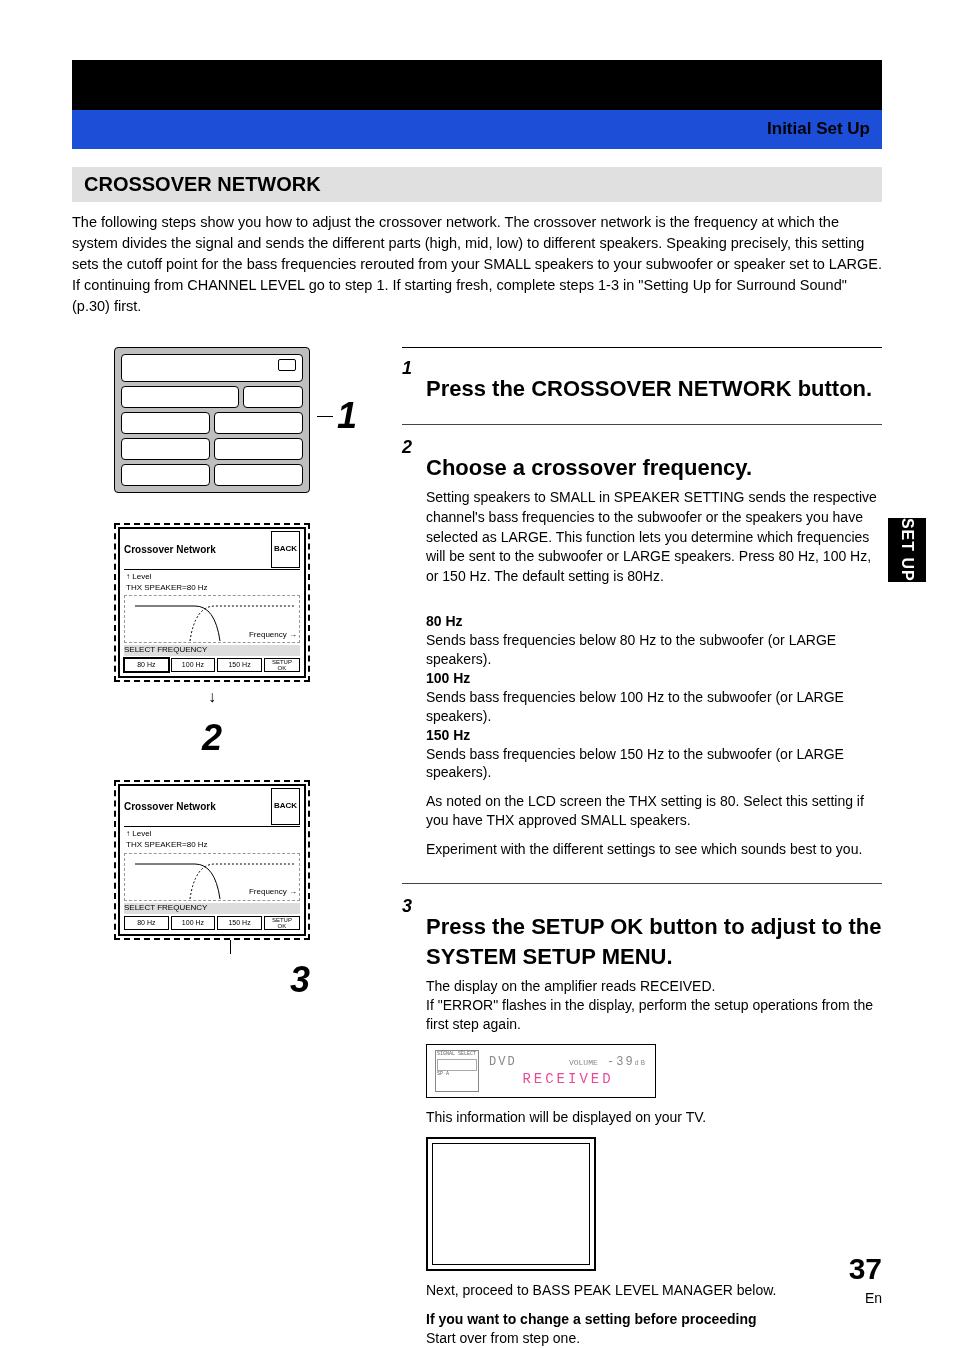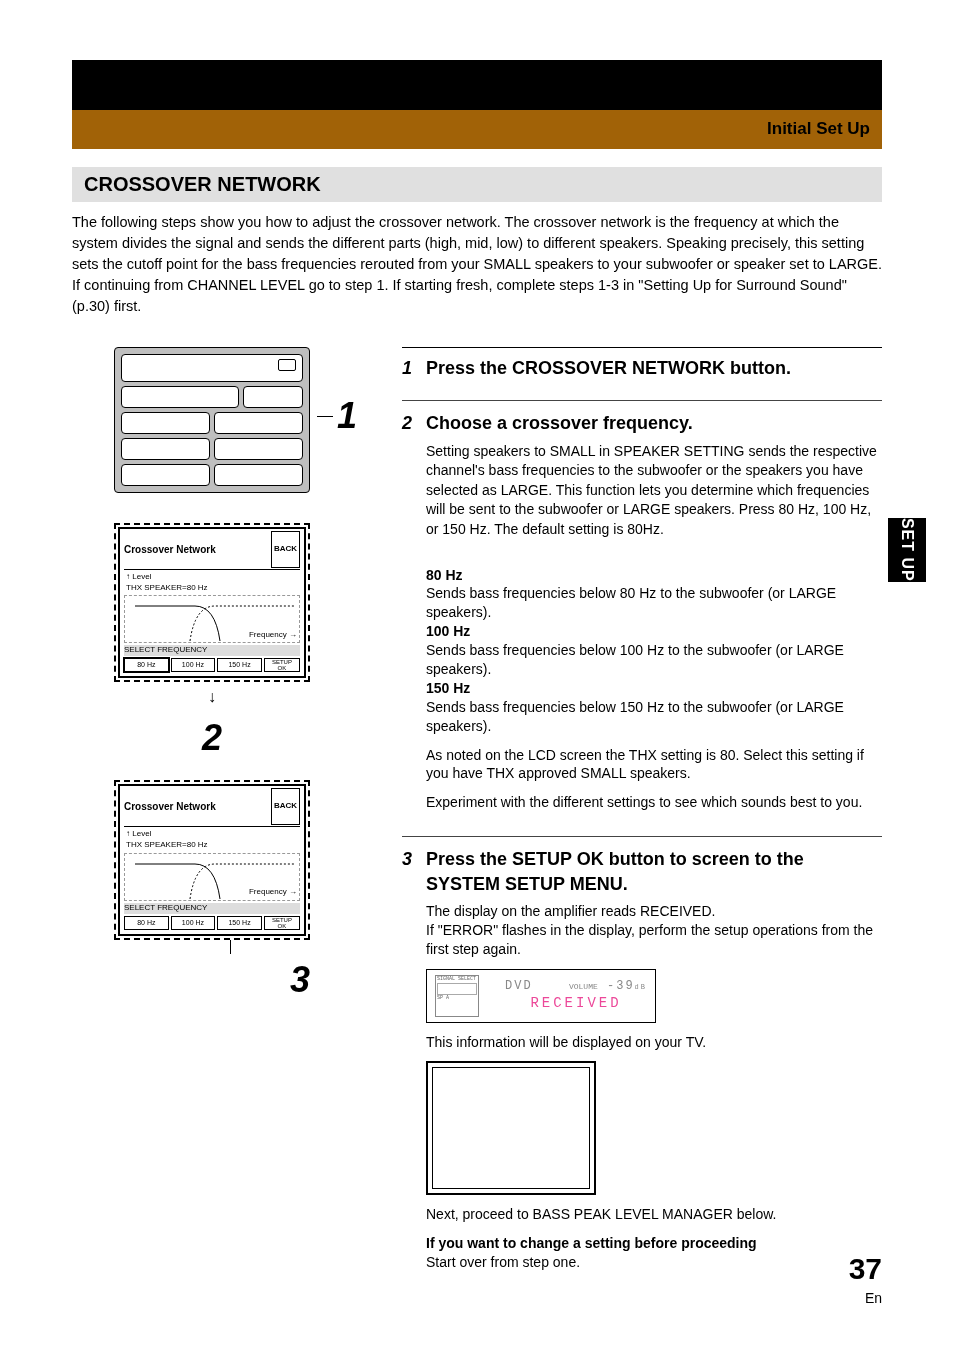--- a/index.html
+++ b/index.html
@@ -14,21 +14,21 @@
     font-size: 14px;
     line-height: 1.35;
   }
   .header-black {
     background: #000;
     height: 50px;
     margin-bottom: 0;
     position: relative;
   }
   .header-bar {
-    background: #a16207;
+    background: #1d4ed8;
     padding: 8px 12px;
     display: flex;
     justify-content: flex-end;
     font-weight: bold;
     font-size: 17px;
   }
   .section-title-bar {
     background: #e0e0e0;
     padding: 4px 12px;
     margin-top: 18px;
@@ -66,22 +66,22 @@
   .step-num {
     font-style: italic;
     font-weight: bold;
     font-size: 18px;
     width: 14px;
     flex-shrink: 0;
   }
   .step-body { flex: 1; }
   .step-title {
     font-weight: bold;
-    font-size: 18px;
-    margin-top: 0;
+    font-size: 22px;
+    margin-top: 18px;
     margin-bottom: 6px;
   }
   .hr { border-top: 1px solid #444; margin: 6px 0 10px 0; }
   .step-text { font-size: 14px; line-height: 1.4; margin-bottom: 26px; }
   .para { margin-bottom: 10px; }
   .bold { font-weight: bold; }
 
   
   .remote {
     width: 196px;
@@ -230,21 +230,21 @@
 
   
   .amp-display {
     width: 230px;
     height: 54px;
     border: 1px solid #000;
     margin: 10px 0;
     display: flex;
     align-items: center;
     padding: 4px 8px;
-    gap: 26px;
+    gap: 10px;
     font-family: "Courier New", monospace;
   }
   .amp-left {
     width: 44px;
     height: 42px;
     border: 1px solid #888;
     font-size: 5px;
     line-height: 1.1;
     padding: 1px;
     color: #666;
@@ -450,21 +450,21 @@
         <p class="para">As noted on the LCD screen the THX setting is 80. Select this setting if you have THX approved SMALL speakers.</p>
         <p class="para">Experiment with the different settings to see which sounds best to you.</p>
       </div>
     </div>
 
     <div class="hr"></div>
 
     <div class="step">
       <div class="step-num">3</div>
       <div class="step-body">
-        <div class="step-title">Press the SETUP OK button to screen to the SYSTEM SETUP MENU.</div>
+        <div class="step-title">Press the SETUP OK button to adjust to the SYSTEM SETUP MENU.</div>
         <div>The display on the amplifier reads RECEIVED.</div>
         <div class="para">If "ERROR" flashes in the display, perform the setup operations from the first step again.</div>
 
         <div class="amp-display">
           <div class="amp-left">
             <div>SIGNAL SELECT</div>
             <div style="border:1px solid #aaa;height:12px;margin:1px 0"></div>
             <div>SP A</div>
           </div>
           <div class="amp-mid">

